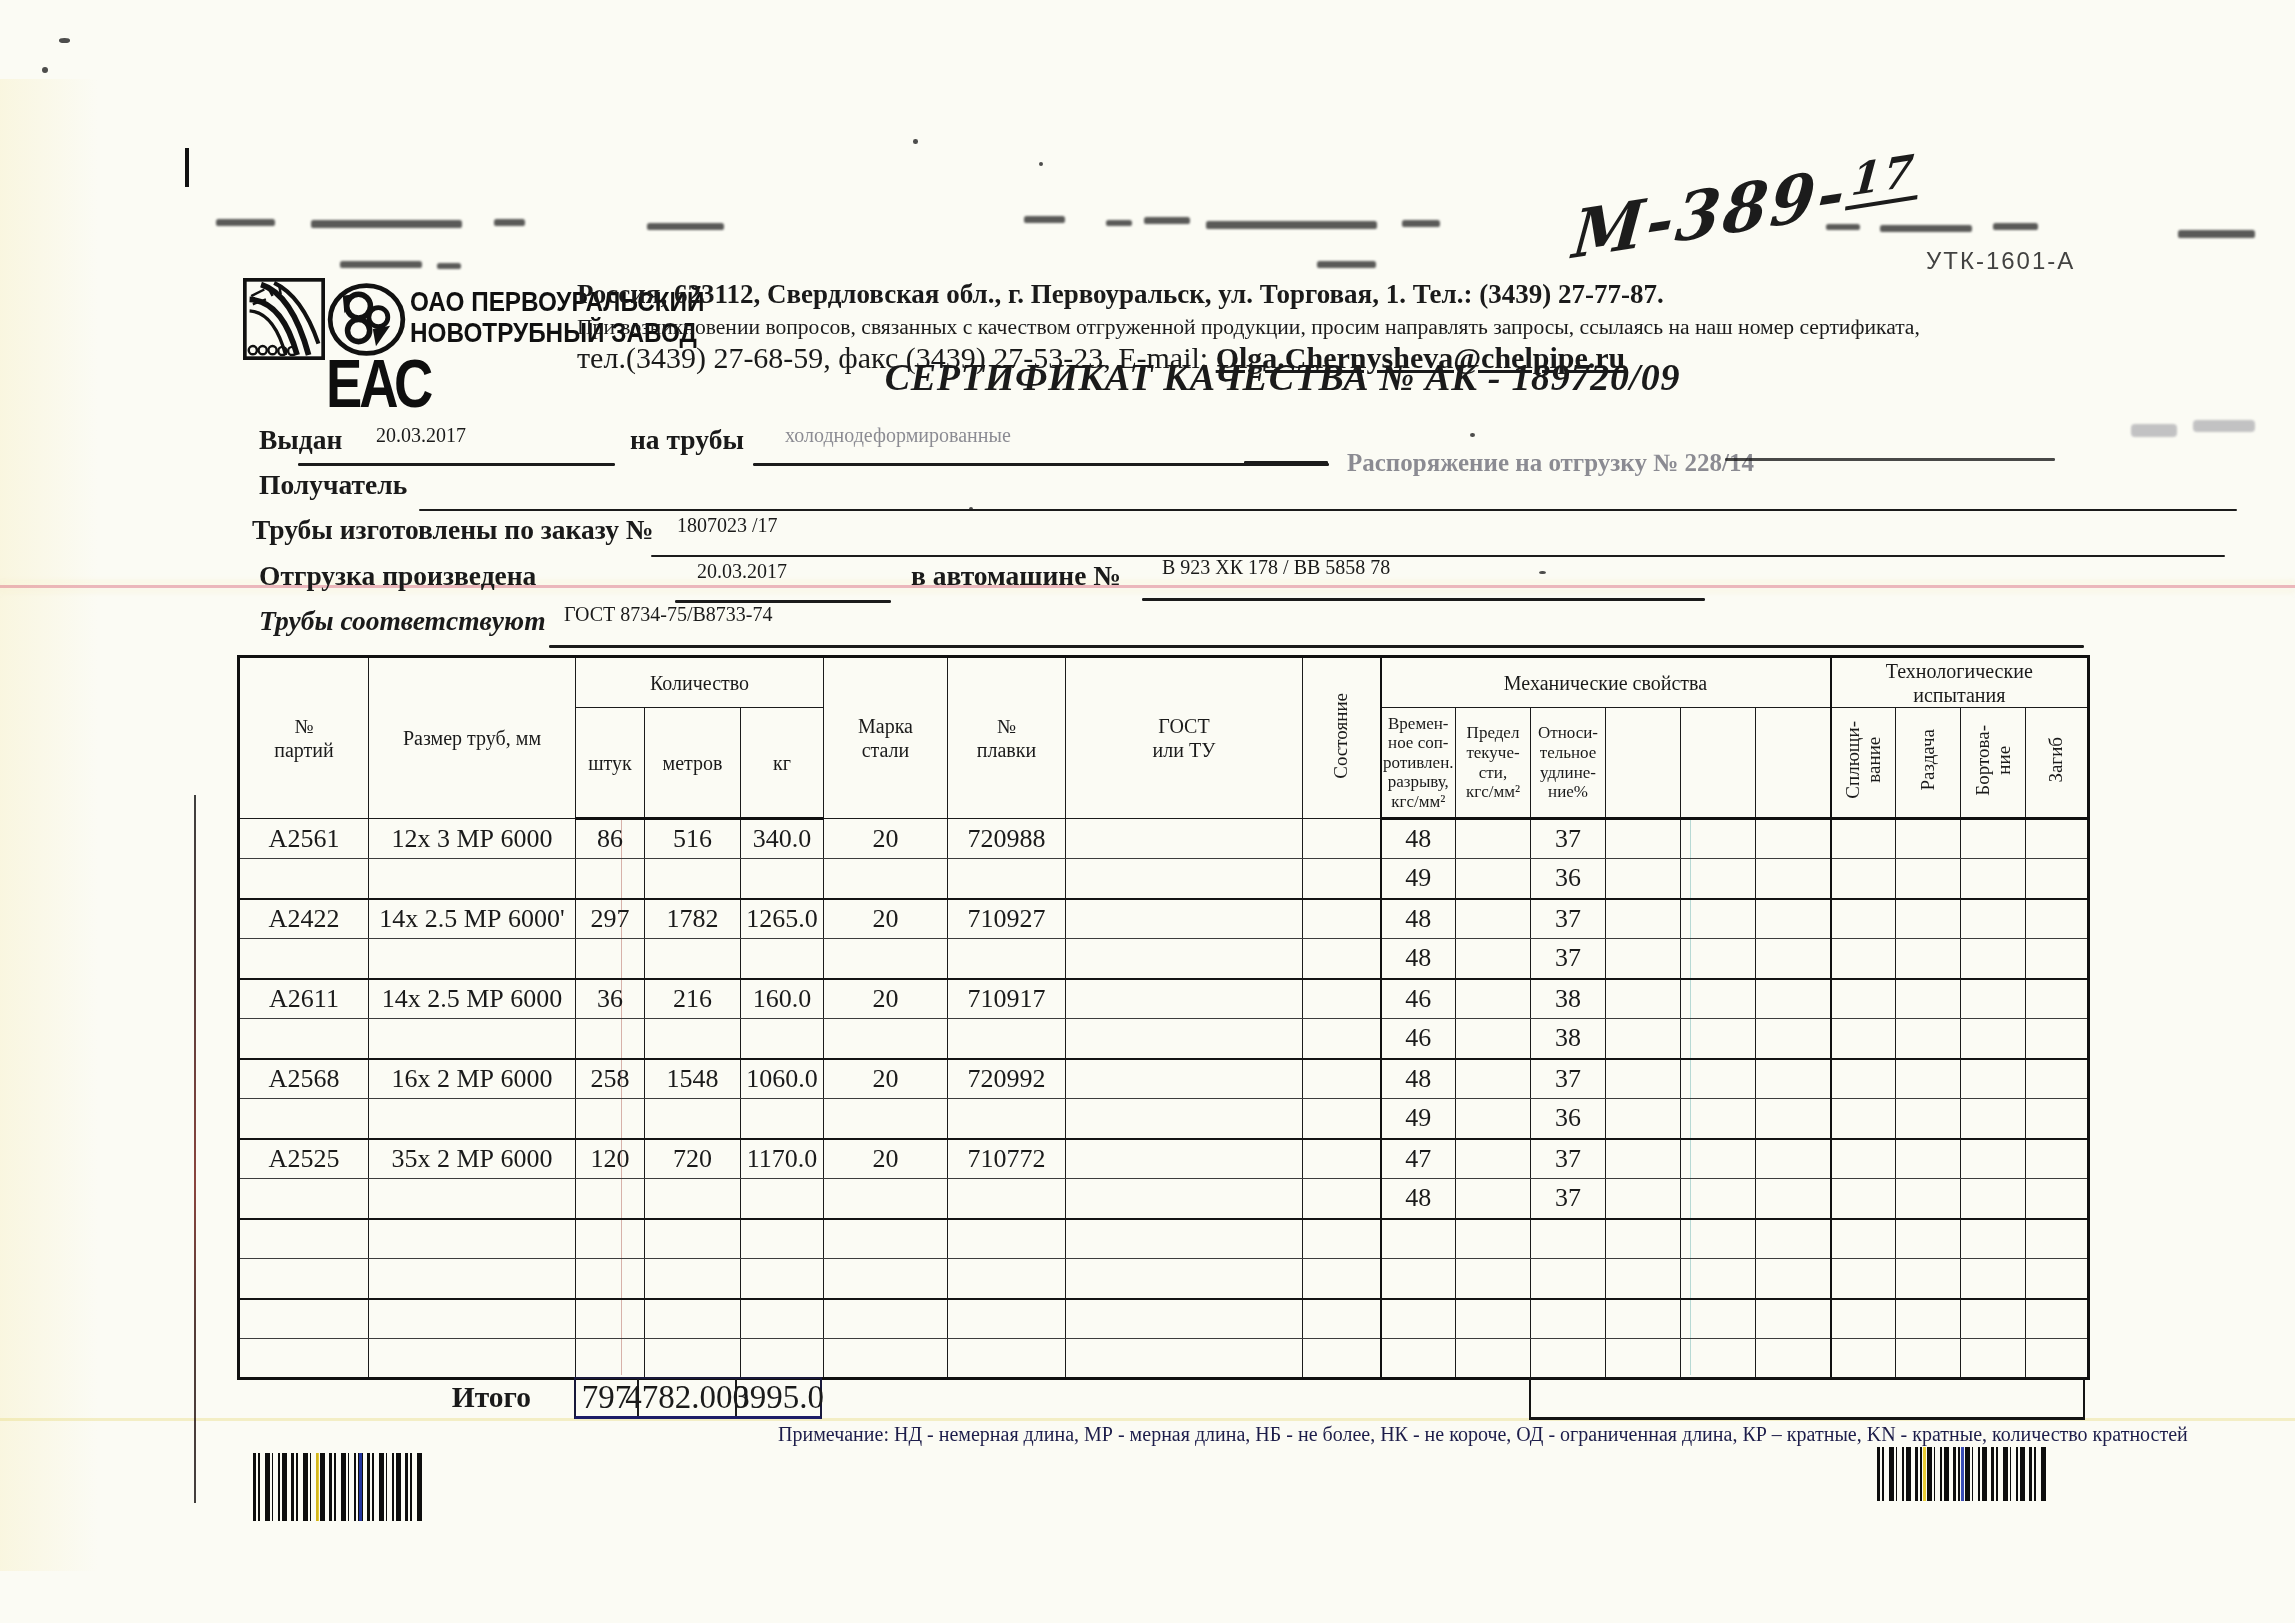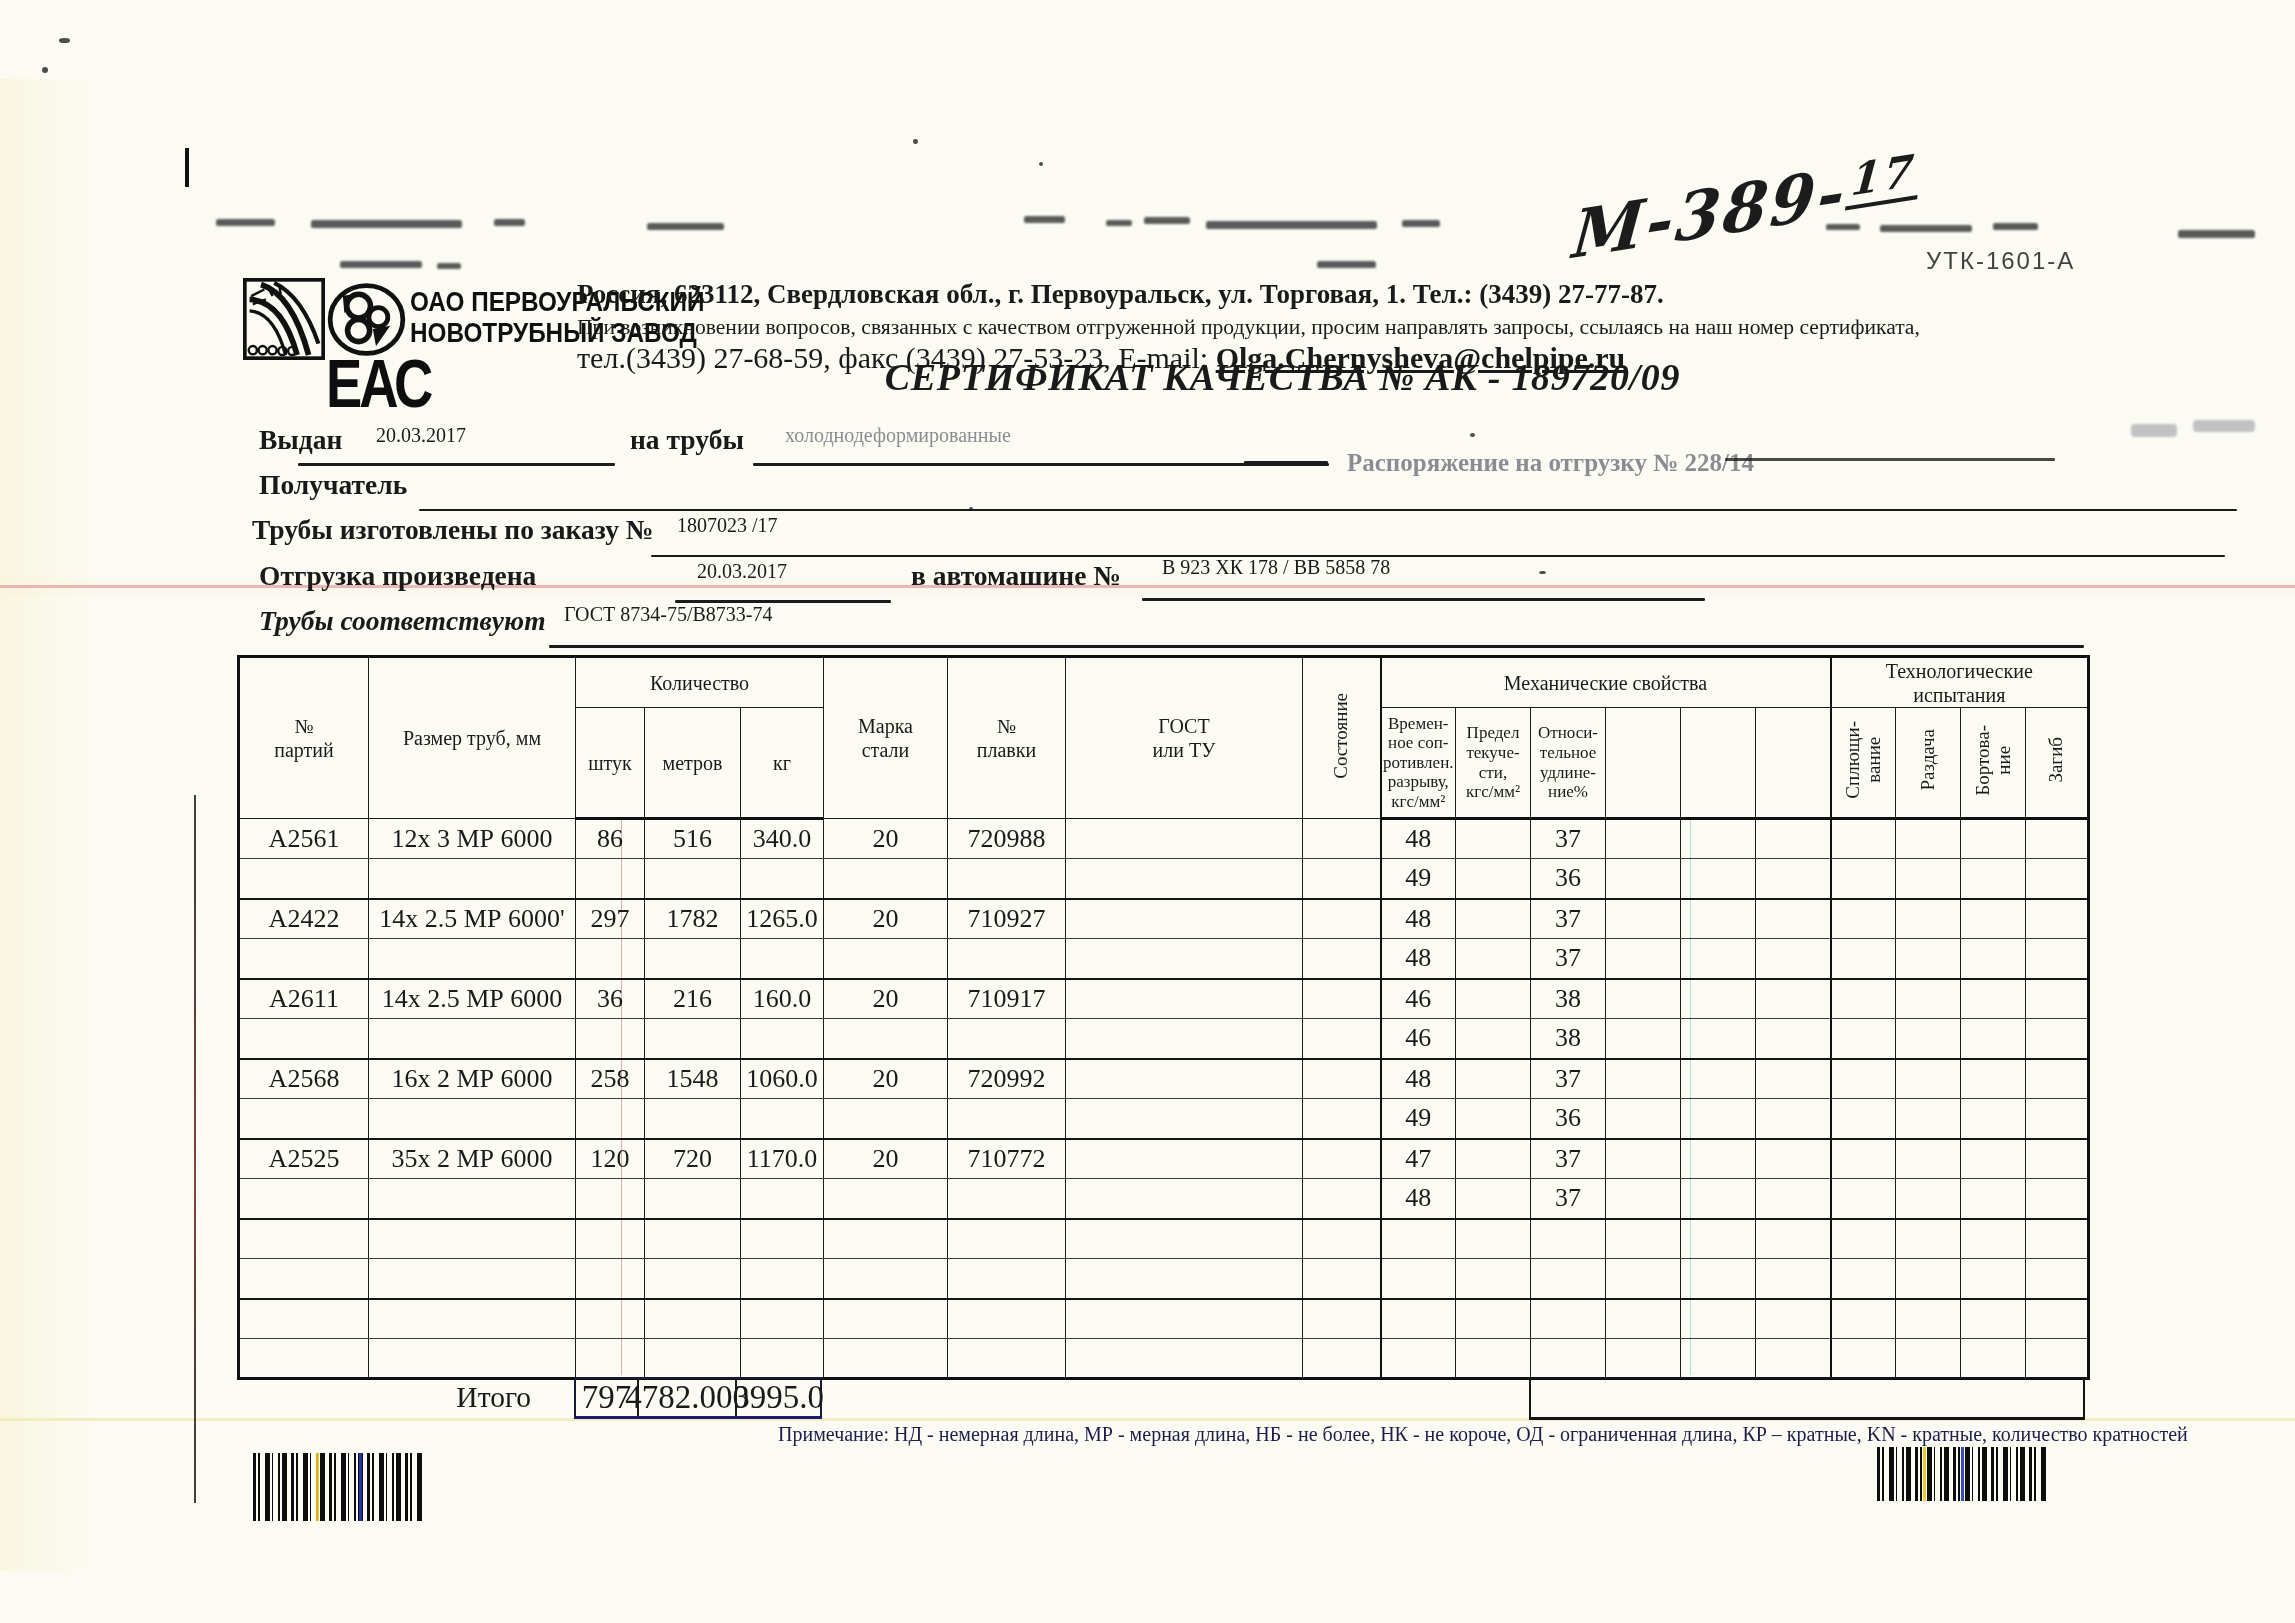--- a/index.html
+++ b/index.html
@@ -59,21 +59,21 @@
   .cert-table th{font-size:20px;line-height:1.2;white-space:pre-line;}
   .cert-table thead tr:last-child th{border-bottom:3.3px solid #101010;}
   .cert-table .sub{font-size:17px;line-height:1.15;}
   .cert-table .bl-thick{border-left:2.6px solid #101010;}
   .rot{display:inline-block;writing-mode:vertical-rl;transform:rotate(180deg);
     white-space:pre-line;font-size:19px;line-height:1.08;}
   .cert-table td{font-size:26px;}
   tr.pair-mid td{border-bottom:0.7px solid #3c3c3c;}
   tr.pair-end td{border-bottom:2px solid #141414;}
   
-  .total-label{left:367px;top:1381px;width:164px;text-align:right;font-weight:normal;font-size:29.5px;}
+  .total-label{left:367px;top:1381px;width:164px;text-align:right;font-weight:bold;font-size:29.5px;}
   .total-box{display:flex;border:2px solid #18183a;border-bottom:3.9px solid #1c1c66;box-sizing:border-box;}
   .total-cell{display:flex;align-items:center;justify-content:center;font-size:33px;height:100%;}
   .total-cell + .total-cell{border-left:2px solid #1b1b1b;}
   .note-line{left:778px;top:1423px;font-size:20px;color:#1d1d4a;white-space:nowrap;}
   
   .barcode{position:absolute;
     background:repeating-linear-gradient(90deg,
       #0d0d0d 0 3.3px,#fbfbf4 3.3px 5.2px,#0d0d0d 5.2px 7.2px,#fbfbf4 7.2px 11.8px,
       #0d0d0d 11.8px 17px,#fbfbf4 17px 19px,#0d0d0d 19px 20px,#fbfbf4 20px 25px,
       #0d0d0d 25px 27px,#fbfbf4 27px 29px,#0d0d0d 29px 34px,#fbfbf4 34px 38px);}

